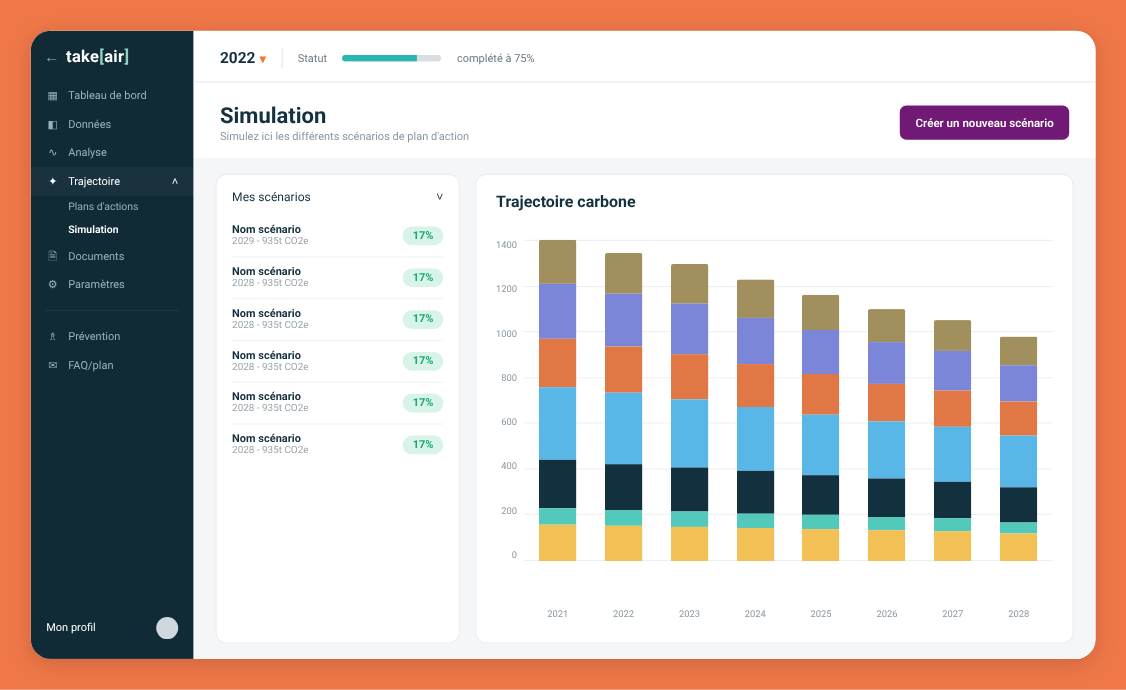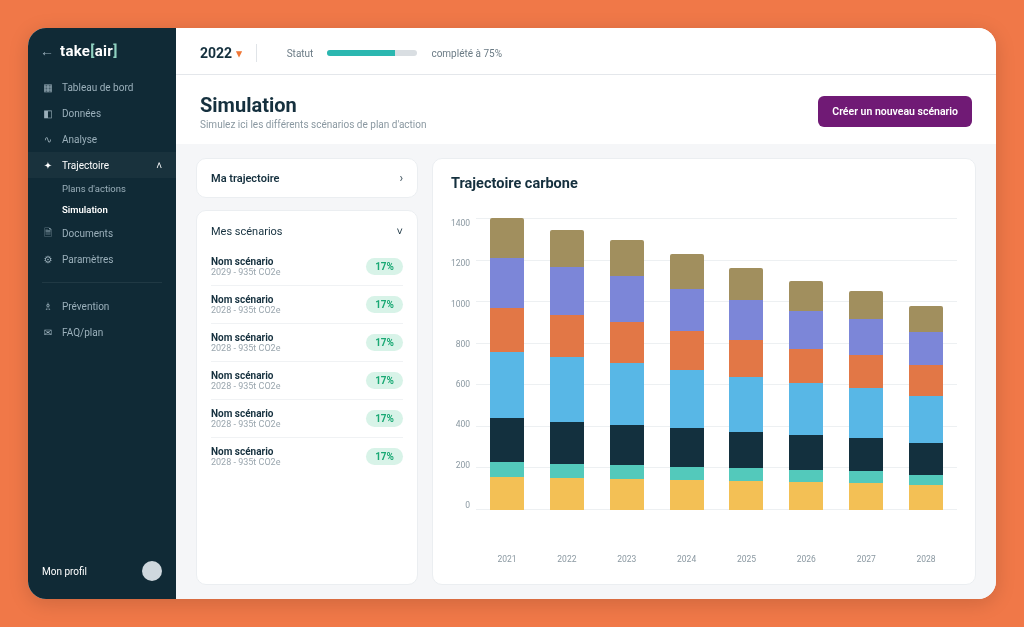--- a/index.html
+++ b/index.html
@@ -20,21 +20,21 @@
   .subnav li.active { color:#fff; font-weight:600; }
   .divider { height:1px; background:rgba(255,255,255,0.07); margin:10px 14px; }
   .spacer { flex:1; }
   .profile { display:flex; align-items:center; justify-content:space-between; padding: 8px 14px; color:#fff; font-size:10px; }
   .avatar { width:20px; height:20px; border-radius:50%; background:#cfd8de; display:inline-block; }
 
   .main { flex:1; display:flex; flex-direction:column; }
   .topbar { display:flex; align-items:center; gap:14px; padding: 16px 24px 12px 24px; border-bottom:1px solid #e4e7eb; background:#fff; }
   .year-chip { font-weight:700; color:#15303e; font-size:14px; display:flex; align-items:center; gap:4px; cursor:pointer; }
   .top-sep { width:1px; height:18px; background:#e0e4e8; }
-  .statut-lbl { font-size:10px; color:#6b7b85;margin-left:16px; }
+  .statut-lbl { font-size:10px; color:#6b7b85; }
   .prog-outer { width:90px; height:6px; background:#d9dee2; border-radius:6px; overflow:hidden; }
   .prog-inner { height:100%; background:#2bb7b0; }
   .prog-txt { font-size:10px; color:#6b7b85; }
 
   .hero { display:flex; align-items:center; justify-content:space-between; padding: 18px 24px 14px 24px; background:#fff; }
   .hero h1 { font-size:20px; color:#15303e; font-weight:700; margin-bottom:2px; }
   .hero p { font-size:10px; color:#8a98a1; }
   .new-btn { background:#701a75; color:#fff; border:none; border-radius:6px; padding:9px 14px; font-size:10.5px; font-weight:600; cursor:pointer; }
 
   .content { flex:1; display:flex; gap:14px; padding: 14px 20px; background:#f5f6f8; min-height:0; }
@@ -143,26 +143,20 @@
       <div>
         <h1>Simulation</h1>
         <p>Simulez ici les différents scénarios de plan d'action</p>
       </div>
       <button class="new-btn">Créer un nouveau scénario</button>
     </div>
 
     <div class="content">
 
       <div class="panel-left">
-        <div class="card">
-          <div class="traj-row">
-            <span>Ma trajectoire</span>
-            <span class="chev-r">›</span>
-          </div>
-        </div>
         <div class="card" style="flex:1;overflow:auto;">
           <div class="scen-head">
             <span>Mes scénarios</span>
             <span style="font-size:11px;">˅</span>
           </div>
           <div id="scen-list">
               <div class="scen">
                 <div>
                   <div class="nm">Nom scénario</div>
                   <div class="sub">2029 - 935t CO2e</div>

